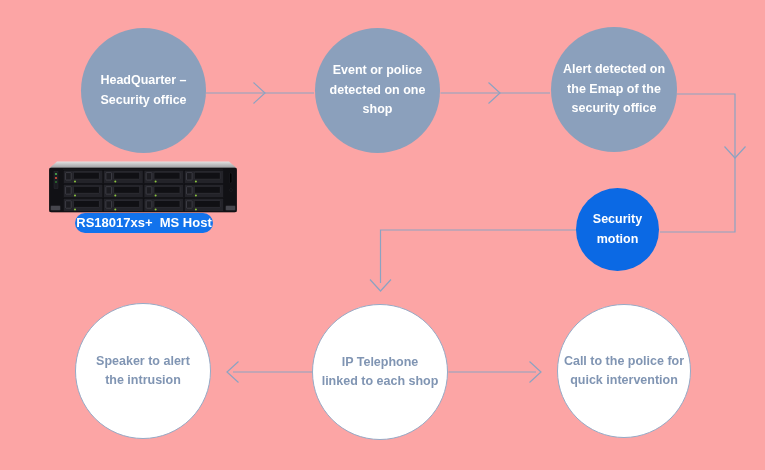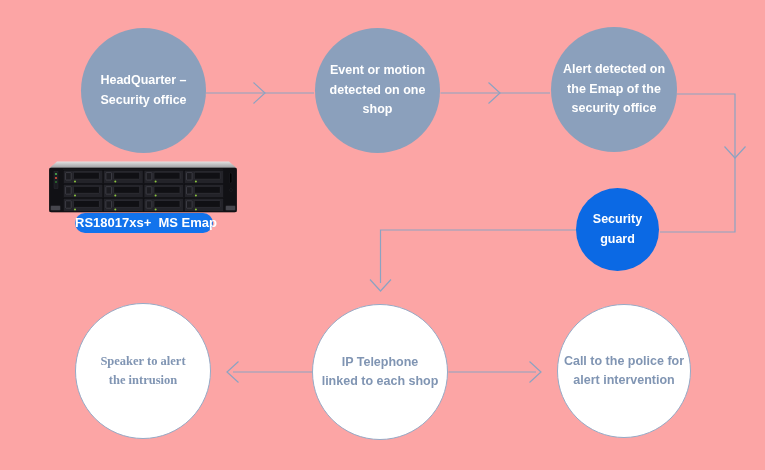--- a/index.html
+++ b/index.html
@@ -63,49 +63,49 @@
     <path d="M448.5,372 H536"></path>
     <polyline points="529.5,361.5 541,372 529.5,382.5"></polyline>
   </svg>
 
   <div class="node node--gray" style="left:81px;top:28px;width:125px;height:125px;">
     <span>HeadQuarter –
 Security office</span>
   </div>
 
   <div class="node node--gray" style="left:315px;top:28px;width:125px;height:125px;">
-    <span>Event or motion
+    <span>Event or police
 detected on one
 shop</span>
   </div>
 
   <div class="node node--gray" style="left:551px;top:27px;width:126px;height:125px;">
     <span>Alert detected on
 the Emap of the
 security office</span>
   </div>
 
   <div class="node node--blue" style="left:576px;top:188px;width:83px;height:83px;">
     <span>Security
-guard</span>
-  </div>
-
-  <div class="node node--outline" style="left:75px;top:303px;width:136px;height:136px;font-family:Liberation Serif, serif;">
+motion</span>
+  </div>
+
+  <div class="node node--outline" style="left:75px;top:303px;width:136px;height:136px;">
     <span>Speaker to alert
 the intrusion</span>
   </div>
 
   <div class="node node--outline" style="left:312px;top:304px;width:136px;height:136px;">
     <span>IP Telephone
 linked to each shop</span>
   </div>
 
   <div class="node node--outline" style="left:557px;top:304px;width:134px;height:134px;">
     <span>Call to the police for
-alert intervention</span>
+quick intervention</span>
   </div>
 
   <svg class="server-svg" width="190" height="53" viewBox="0 0 190 53">
     <defs>
       <linearGradient id="g-top" x1="0" y1="0" x2="0" y2="1">
         <stop offset="0" stop-color="#e2e2e2"></stop>
         <stop offset="1" stop-color="#9b9c9f"></stop>
       </linearGradient>
     </defs>
 
@@ -195,15 +195,15 @@
         </g>
         <g>
           <rect x="136.29999999999998" y="38.4" width="39.4" height="13.2" fill="#232329" stroke="#0b0b0e" stroke-width="0.5"></rect>
           <rect x="138.49999999999997" y="40.8" width="5.6" height="7.4" rx="0.6" fill="#1b1b20" stroke="#53535c" stroke-width="0.55"></rect>
           <rect x="146.29999999999998" y="40.4" width="26" height="7" rx="0.8" fill="#101014" stroke="#3a3a42" stroke-width="0.55"></rect>
           <circle cx="147.89999999999998" cy="49.6" r="1" fill="#8dc63f"></circle>
         </g>
       </g>
   </svg>
 
-  <div class="server-badge">RS18017xs+  MS Emap</div>
+  <div class="server-badge">RS18017xs+  MS Host</div>
 
 </div>
 
 </body></html>

